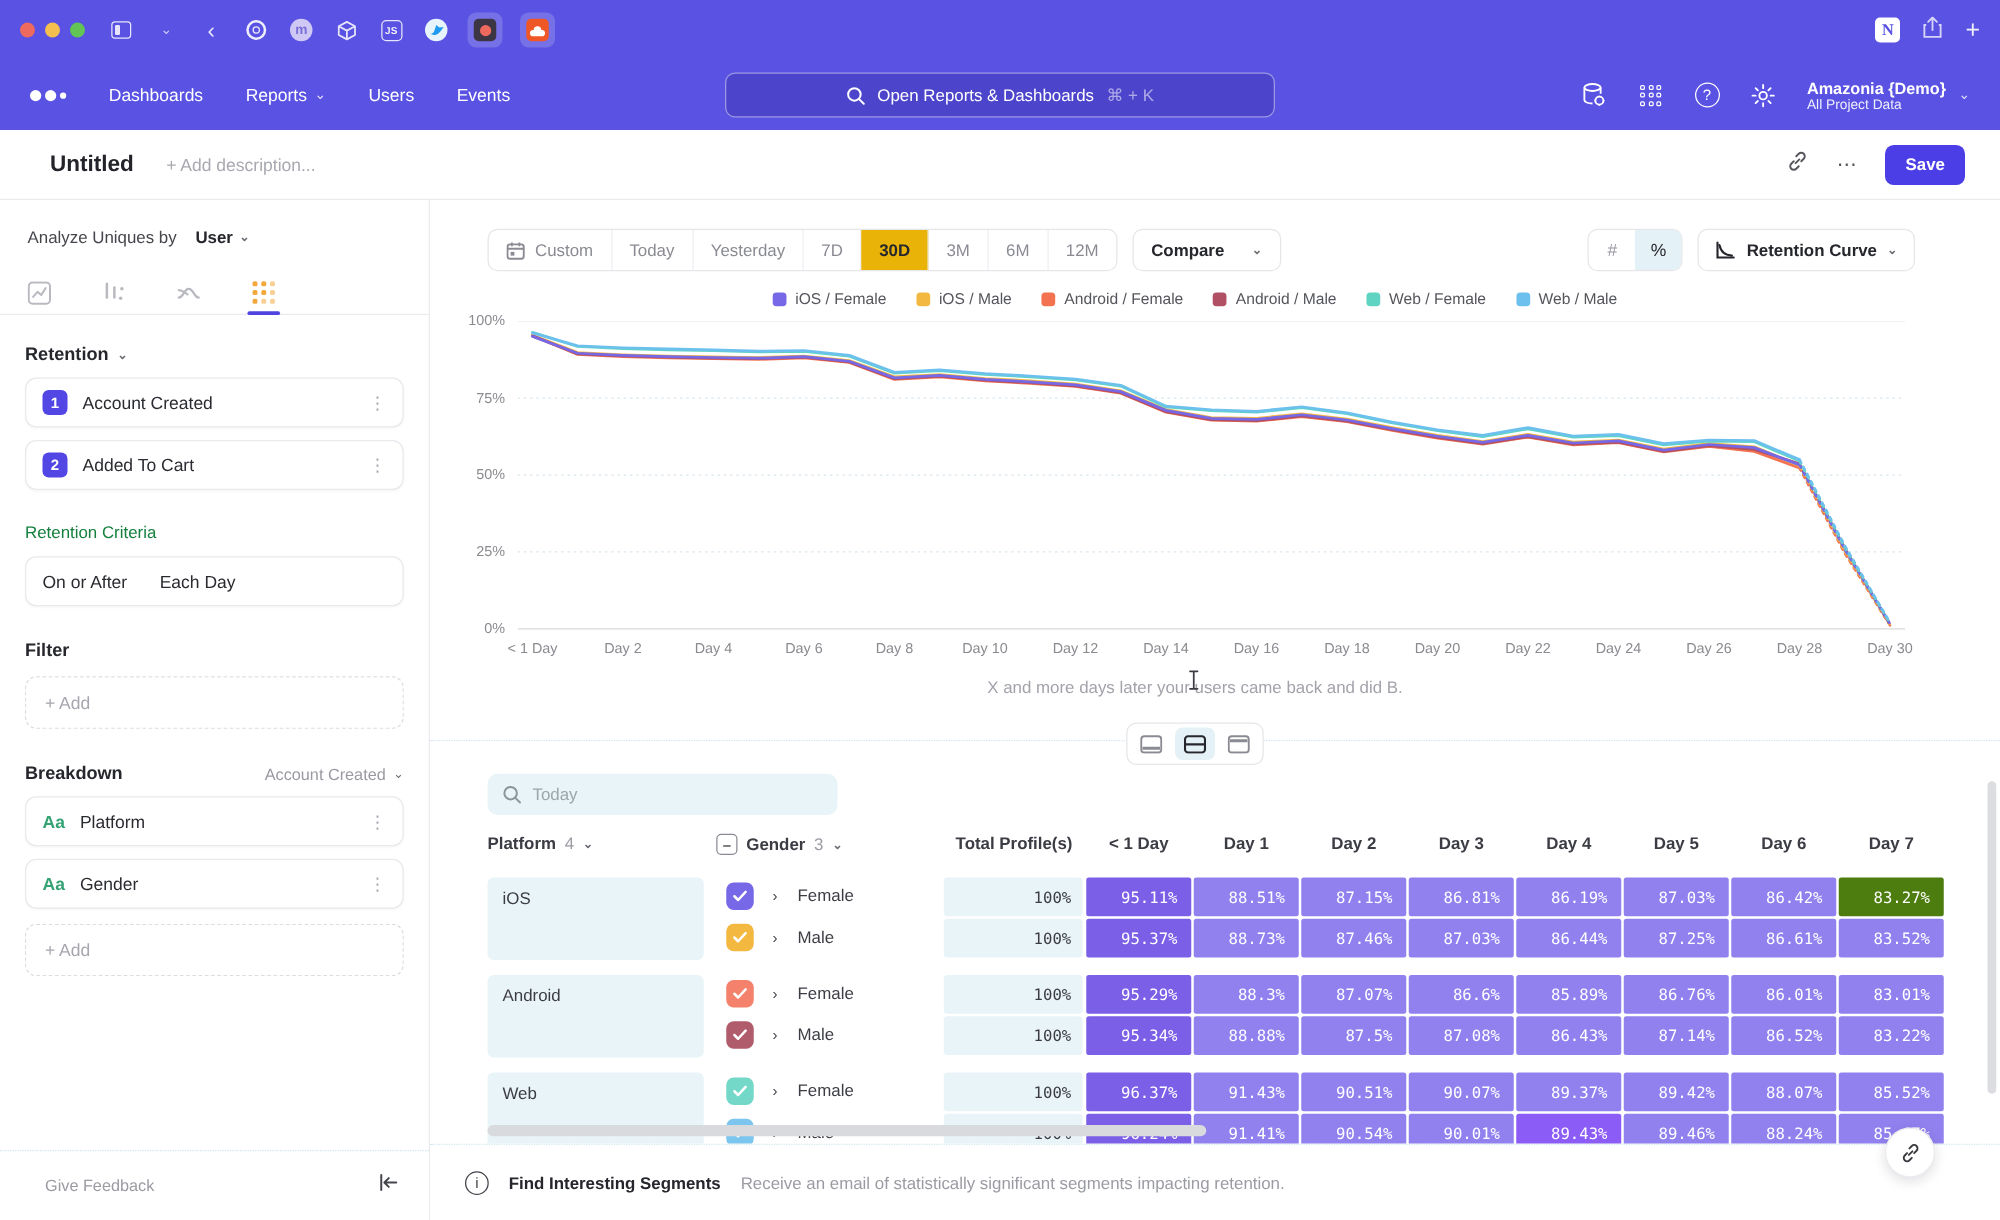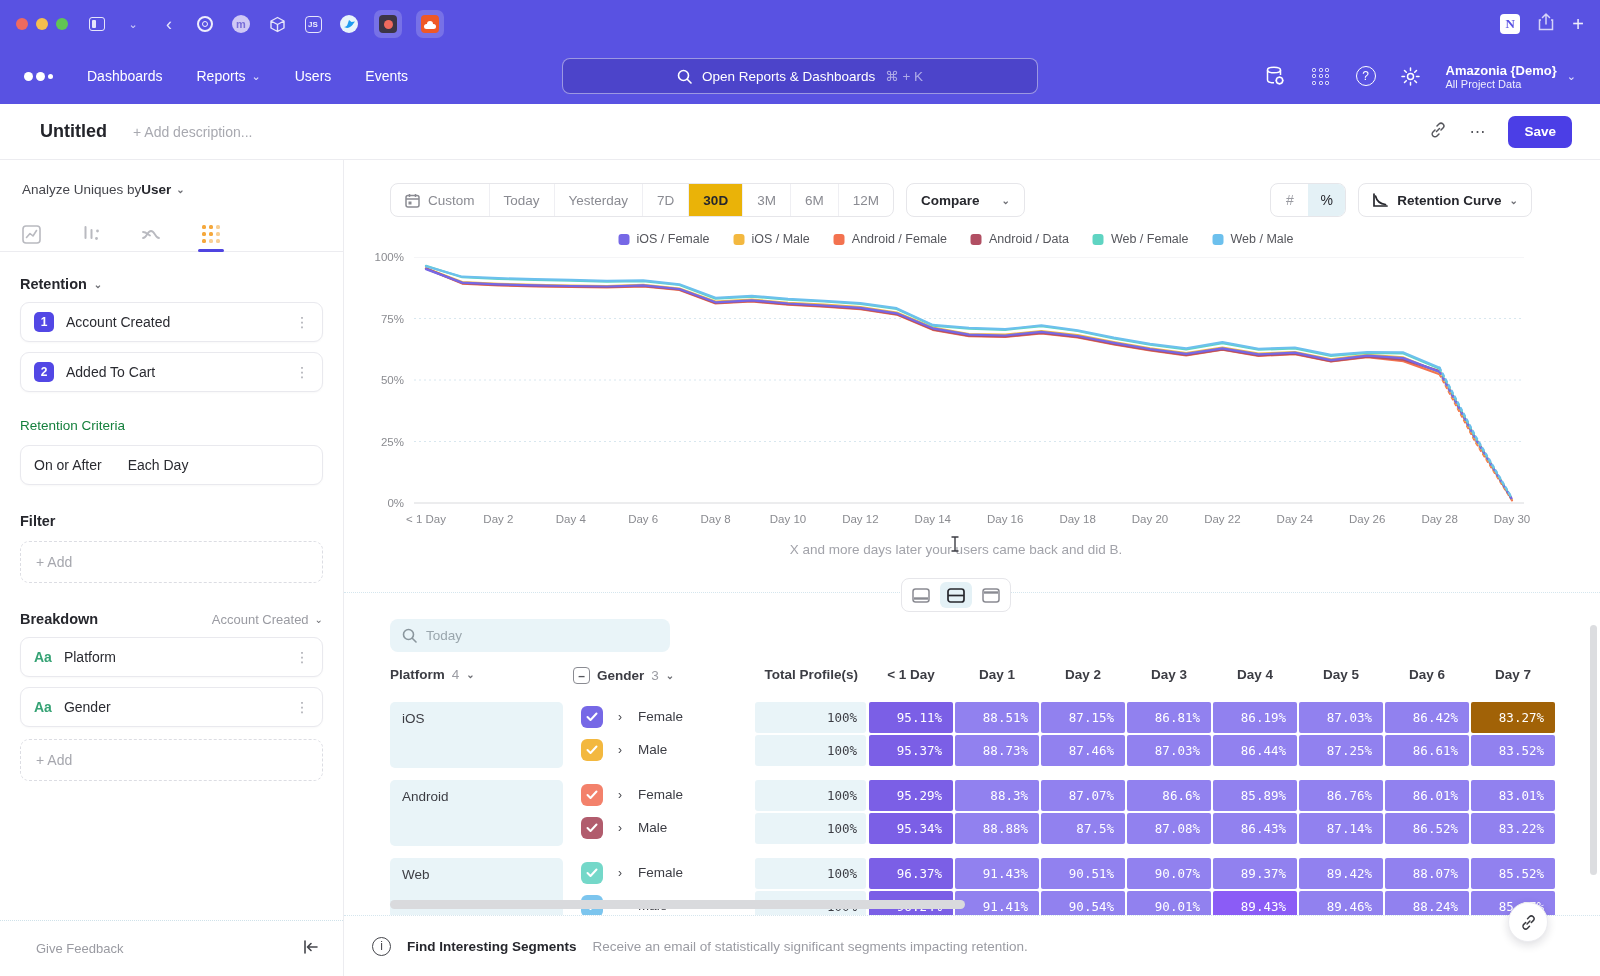--- a/index.html
+++ b/index.html
@@ -35,21 +35,21 @@
   .plus-ic{font-size:20px;font-weight:300;}
 
   
   .app-nav { position:relative; height:56px; background:#5952e2; display:flex; align-items:center; color:#fff; padding:0 24px; }
   .mx-logo{display:flex;align-items:flex-end;gap:3px;margin-right:34px;}
   .mx-logo i{background:#fff;border-radius:50%;display:block;}
   .mx-d1{width:9px;height:9px;} .mx-d2{width:9px;height:9px;} .mx-d3{width:5px;height:5px;margin-bottom:2px;}
   .nav-items{display:flex;align-items:center;gap:34px;font-size:14px;}
   .nav-item{display:flex;align-items:center;gap:6px;cursor:pointer;}
   .chev{font-size:11px;opacity:.85;line-height:1;}
-  .nav-search{position:absolute;left:50%;top:10px;transform:translateX(-50%);width:476px;height:36px;background:rgba(30,20,120,.22);border:1px solid rgba(255,255,255,.45);border-radius:8px;display:flex;align-items:center;justify-content:center;gap:10px;font-size:13.5px;color:#fff;}
+  .nav-search{position:absolute;left:50%;top:10px;transform:translateX(-50%);width:440px;height:36px;background:rgba(30,20,120,.22);border:1px solid rgba(255,255,255,.45);border-radius:8px;display:flex;align-items:center;justify-content:center;gap:10px;font-size:13.5px;color:#fff;}
   .nav-search .sc{color:rgba(255,255,255,.55);}
   .nav-right{margin-left:auto;display:flex;align-items:center;gap:24px;}
   .nr-ic{width:22px;height:22px;display:flex;align-items:center;justify-content:center;}
   .grid9{display:grid;grid-template-columns:repeat(3,4px);grid-template-rows:repeat(3,4px);gap:2.5px;}
   .grid9 i{background:transparent;border:1.3px solid #fff;border-radius:1.5px;display:block;}
   .help-c,.gear-c{width:20px;height:20px;border:1.6px solid #fff;border-radius:50%;display:flex;align-items:center;justify-content:center;font-size:12px;}
   .proj{display:flex;align-items:center;gap:10px;cursor:pointer;}
   .proj-txt{text-align:left;}
   .proj-name{font-size:13px;font-weight:bold;}
   .proj-sub{font-size:11px;opacity:.9;}
@@ -59,21 +59,21 @@
   .doc-title{font-size:18px;font-weight:bold;color:#23242a;}
   .add-desc{font-size:14px;color:#a8a9b0;margin-left:26px;}
   .tr-right{margin-left:auto;display:flex;align-items:center;gap:22px;}
   .icon-gray{color:#55565c;}
   .dots-h{font-size:16px;color:#55565c;letter-spacing:1px;}
   .save-btn{height:32px;padding:0 16px;background:#4b3ee6;color:#fff;font-size:13.5px;font-weight:bold;border:none;border-radius:7px;cursor:pointer;}
 
   
   .sidebar{position:absolute;left:0;top:160px;width:344px;bottom:0;border-right:1px solid #ececf0;background:#fff;}
   .sb-inner{padding:0 20px;}
-  .analyze-row{display:flex;align-items:center;gap:0;padding:22px 2px 14px;font-size:13.5px;color:#45464c;}
+  .analyze-row{display:flex;align-items:center;gap:15px;padding:22px 2px 14px;font-size:13.5px;color:#45464c;}
   .analyze-val{font-weight:bold;color:#26272d;display:flex;align-items:center;gap:5px;}
   .chev-d{font-size:10px;color:#6b6c72;}
   .sb-tabs{display:flex;gap:26px;padding:6px 14px 0;border-bottom:1px solid #ececf0;margin:0 -20px;padding-left:34px;}
   .sb-tab{width:34px;height:34px;display:flex;align-items:center;justify-content:center;position:relative;cursor:pointer;}
   .sb-tab.active::after{content:"";position:absolute;left:4px;right:4px;bottom:-1px;height:3px;background:#4f44e0;border-radius:2px;}
   .ret-dots{display:grid;grid-template-columns:repeat(3,4.5px);grid-template-rows:repeat(3,4.5px);gap:2.5px;}
   .ret-dots i{background:#f5a83c;border-radius:1.5px;display:block;}
   .ret-dots i.off{background:#f8cf94;}
   .sec-h{display:flex;align-items:center;gap:7px;font-size:14.5px;font-weight:bold;color:#26272d;margin-top:24px;}
   .card{height:40px;border:1px solid #e9e9ee;border-radius:9px;background:#fff;display:flex;align-items:center;padding:0 13px;margin-top:10px;box-shadow:0 1px 2px rgba(20,20,40,.03);}
@@ -461,21 +461,21 @@
       <span class="lg-item">
         <span class="lg-sw" style="background: rgb(243, 184, 63);"></span>
         <span>iOS / Male</span>
       </span>
       <span class="lg-item">
         <span class="lg-sw" style="background: rgb(243, 114, 79);"></span>
         <span>Android / Female</span>
       </span>
       <span class="lg-item">
         <span class="lg-sw" style="background: rgb(177, 79, 99);"></span>
-        <span>Android / Data</span>
+        <span>Android / Male</span>
       </span>
       <span class="lg-item">
         <span class="lg-sw" style="background: rgb(95, 212, 194);"></span>
         <span>Web / Female</span>
       </span>
       <span class="lg-item">
         <span class="lg-sw" style="background: rgb(108, 192, 237);"></span>
         <span>Web / Male</span>
       </span>
     </div>
@@ -568,21 +568,21 @@
           <span class="g-chev">›</span>
           <span class="g-label">Female</span>
           <span class="total-cell mono">100%</span>
           <span class="dcell mono" style="left: 525px; background: rgb(123, 95, 230);">95.11%</span>
           <span class="dcell mono" style="left: 611px; background: rgb(145, 129, 239);">88.51%</span>
           <span class="dcell mono" style="left: 697px; background: rgb(145, 129, 239);">87.15%</span>
           <span class="dcell mono" style="left: 783px; background: rgb(145, 129, 239);">86.81%</span>
           <span class="dcell mono" style="left: 869px; background: rgb(145, 129, 239);">86.19%</span>
           <span class="dcell mono" style="left: 955px; background: rgb(145, 129, 239);">87.03%</span>
           <span class="dcell mono" style="left: 1041px; background: rgb(145, 129, 239);">86.42%</span>
-          <span class="dcell mono" style="left: 1127px; background: #a16207;">83.27%</span>
+          <span class="dcell mono" style="left: 1127px; background: #4d7c0f;">83.27%</span>
         </div>
         <div class="trow" style="top: 142px;">
           <span class="g-check" style="background: rgb(243, 184, 63);">
             <svg width="12" height="10" viewBox="0 0 12 10">
               <path d="M1.5 5 L4.5 8 L10.5 1.5" fill="none" stroke="#fff" stroke-width="2" stroke-linecap="round" stroke-linejoin="round"></path>
             </svg>
           </span>
           <span class="g-chev">›</span>
           <span class="g-label">Male</span>
           <span class="total-cell mono">100%</span>

